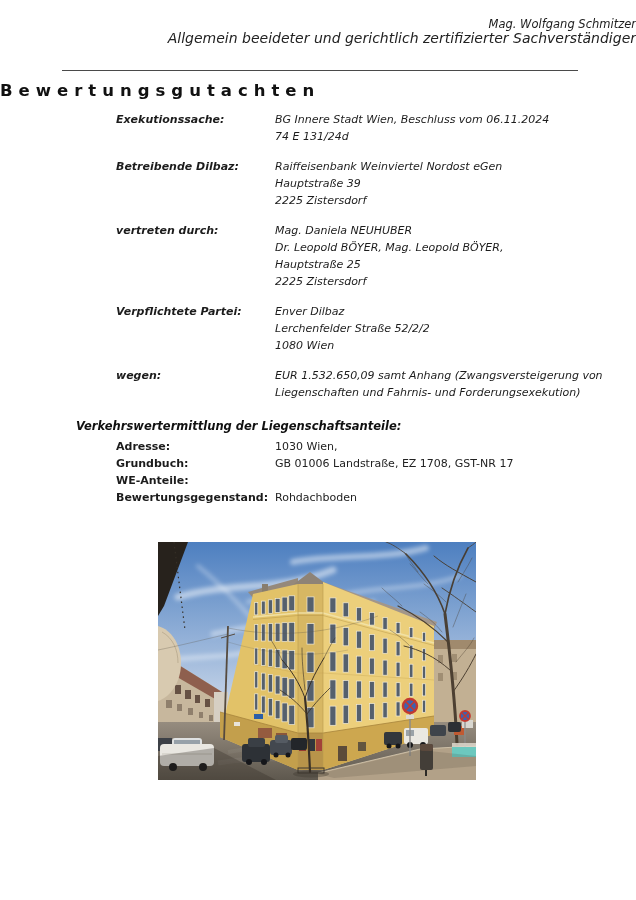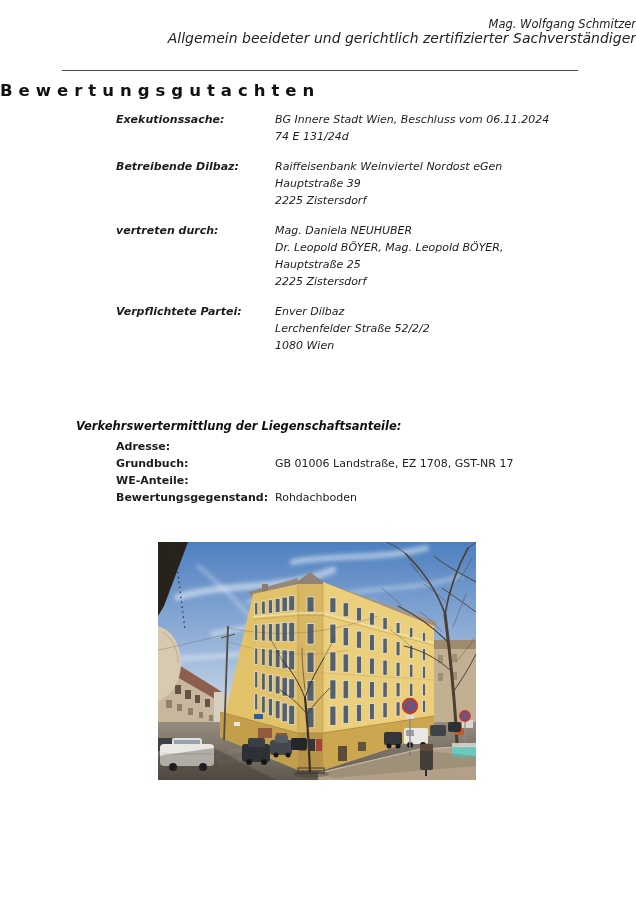--- a/index.html
+++ b/index.html
@@ -79,30 +79,38 @@
 
     <div class="row">
       <div class="label">Verpflichtete Partei:</div>
       <div class="value">
         <div>Enver Dilbaz</div>
         <div>Lerchenfelder Straße 52/2/2</div>
         <div>1080 Wien</div>
       </div>
     </div>
 
+    <div class="row">
+      <div class="label">wegen:</div>
+      <div class="value">
+        <div>EUR 1.532.650,09 samt Anhang (Zwangsversteigerung von</div>
+        <div>Liegenschaften und Fahrnis- und Forderungsexekution)</div>
+      </div>
+    </div>
 
   </div>
 
   <div class="section-heading">Verkehrswertermittlung der Liegenschaftsanteile:</div>
 
   <div class="content props" style="top:438px">
 
     <div class="row">
       <div class="label">Adresse:</div>
       <div class="value">
+        <div>1030 Wien,</div>
       </div>
     </div>
 
     <div class="row">
       <div class="label">Grundbuch:</div>
       <div class="value">
         <div>GB 01006 Landstraße, EZ 1708, GST-NR 17</div>
       </div>
     </div>
 

